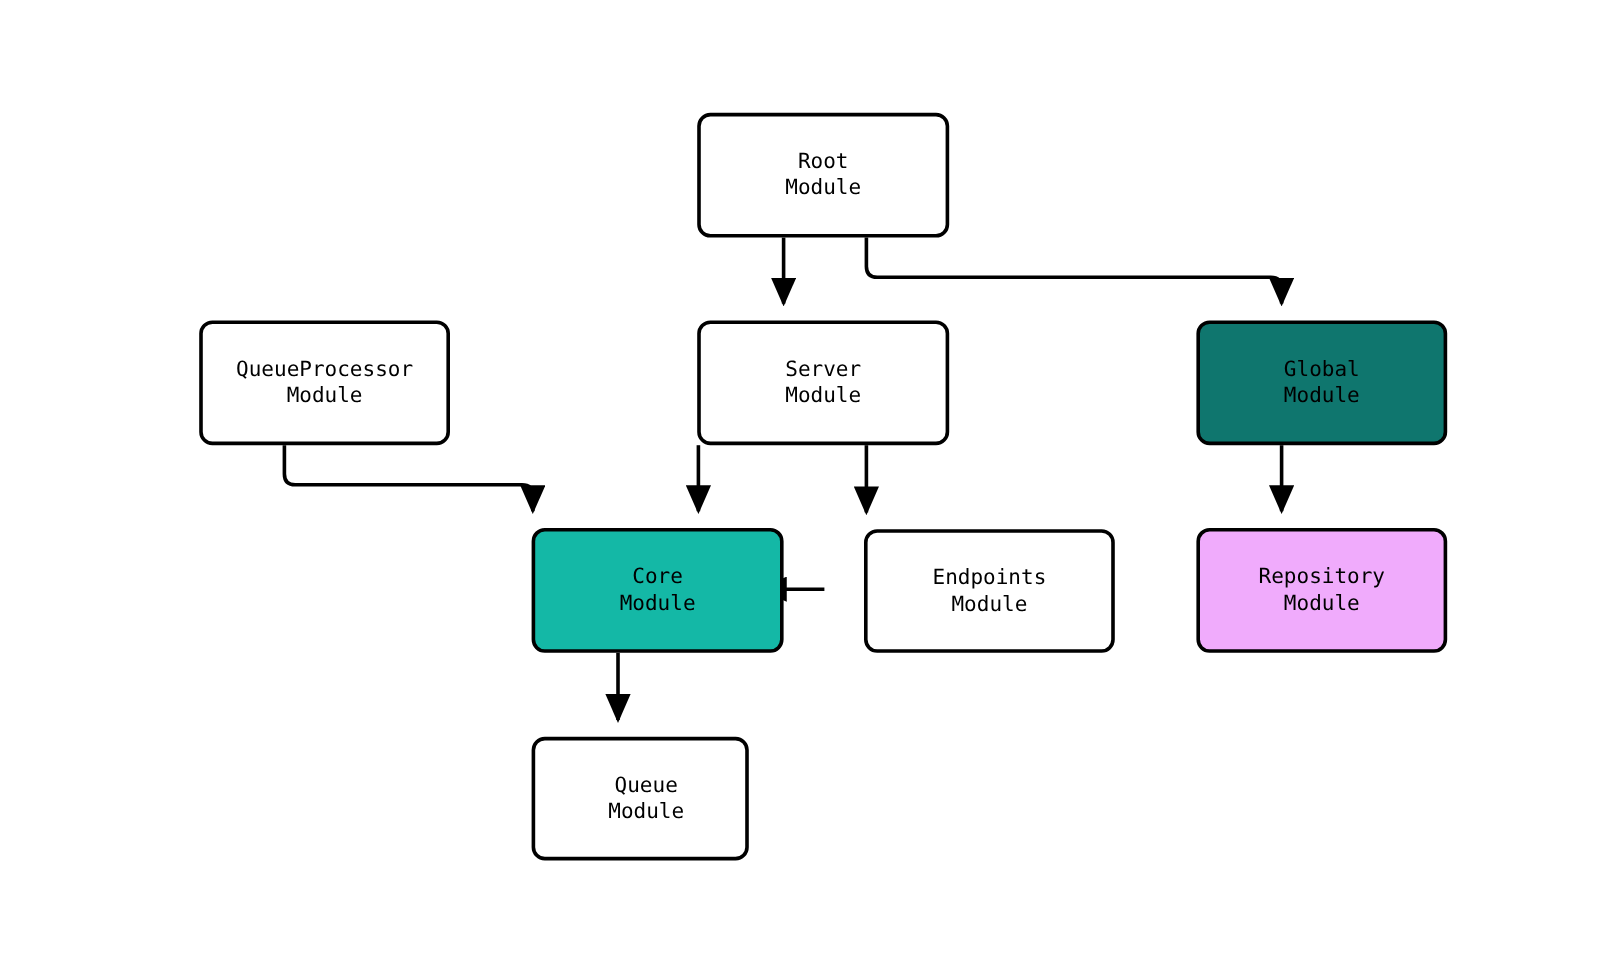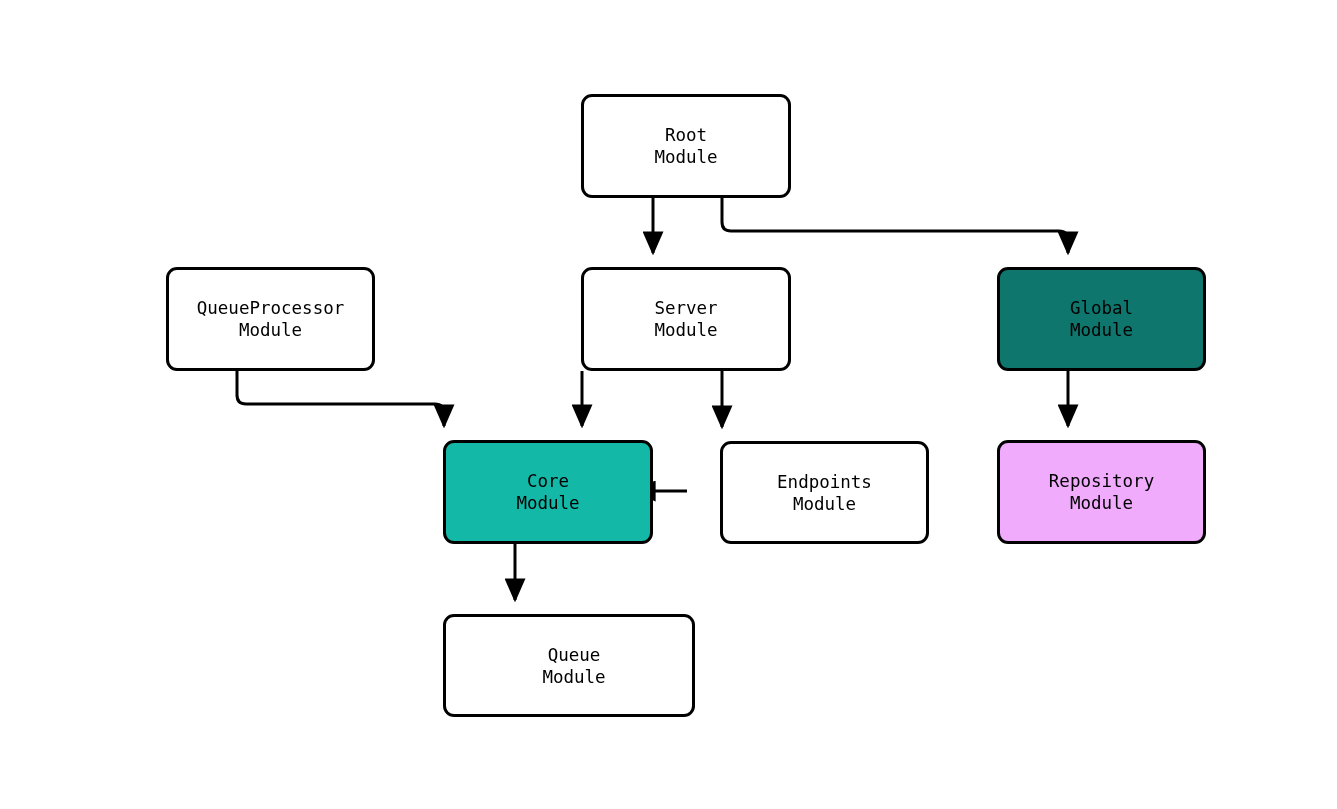--- a/index.html
+++ b/index.html
@@ -86,18 +86,18 @@
       </div>
       <div class="node" style="left: 410px; top: 440px; width: 210px; height: 104px; border-color: rgb(0, 0, 0); background: #14b8a6;">
         <div class="node-label" style="color: rgb(0, 0, 0);"><span>Core</span><br><span>Module</span></div>
       </div>
       <div class="node" style="left: 687px; top: 441px; width: 209px; height: 103px; border-color: rgb(0, 0, 0); background: rgb(255, 255, 255);">
         <div class="node-label" style="color: rgb(0, 0, 0);"><span>Endpoints</span><br><span>Module</span></div>
       </div>
       <div class="node" style="left: 964px; top: 440px; width: 209px; height: 104px; border-color: rgb(0, 0, 0); background: #f0abfc;">
         <div class="node-label" style="color: rgb(0, 0, 0);"><span>Repository</span><br><span>Module</span></div>
       </div>
-      <div class="node" style="left: 410px; top: 614px; width: 252px; height: 103px; border-color: rgb(0, 0, 0); background: rgb(255, 255, 255); padding-left: 10px;">
+      <div class="node" style="left: 410px; top: 614px; width: 181px; height: 103px; border-color: rgb(0, 0, 0); background: rgb(255, 255, 255); padding-left: 10px;">
         <div class="node-label" style="color: rgb(0, 0, 0);"><span>Queue</span><br><span>Module</span></div>
       </div>
     </div>
 
 </div>
 
 </body></html>

